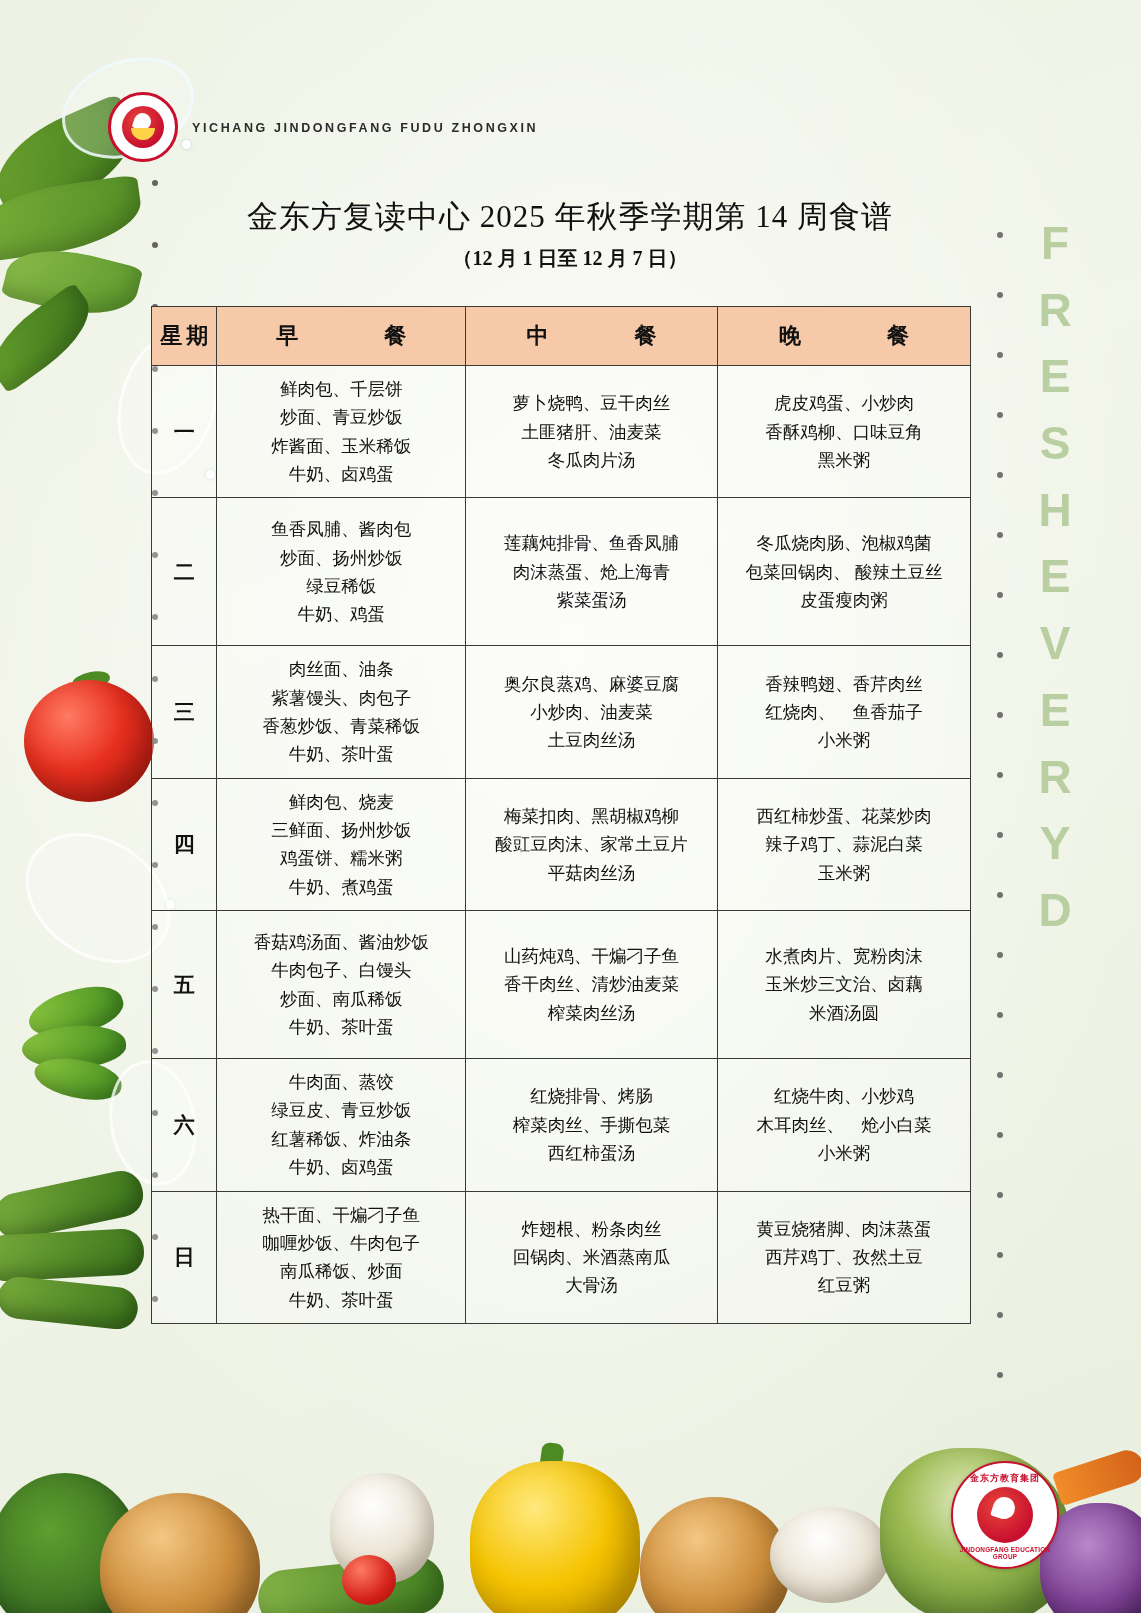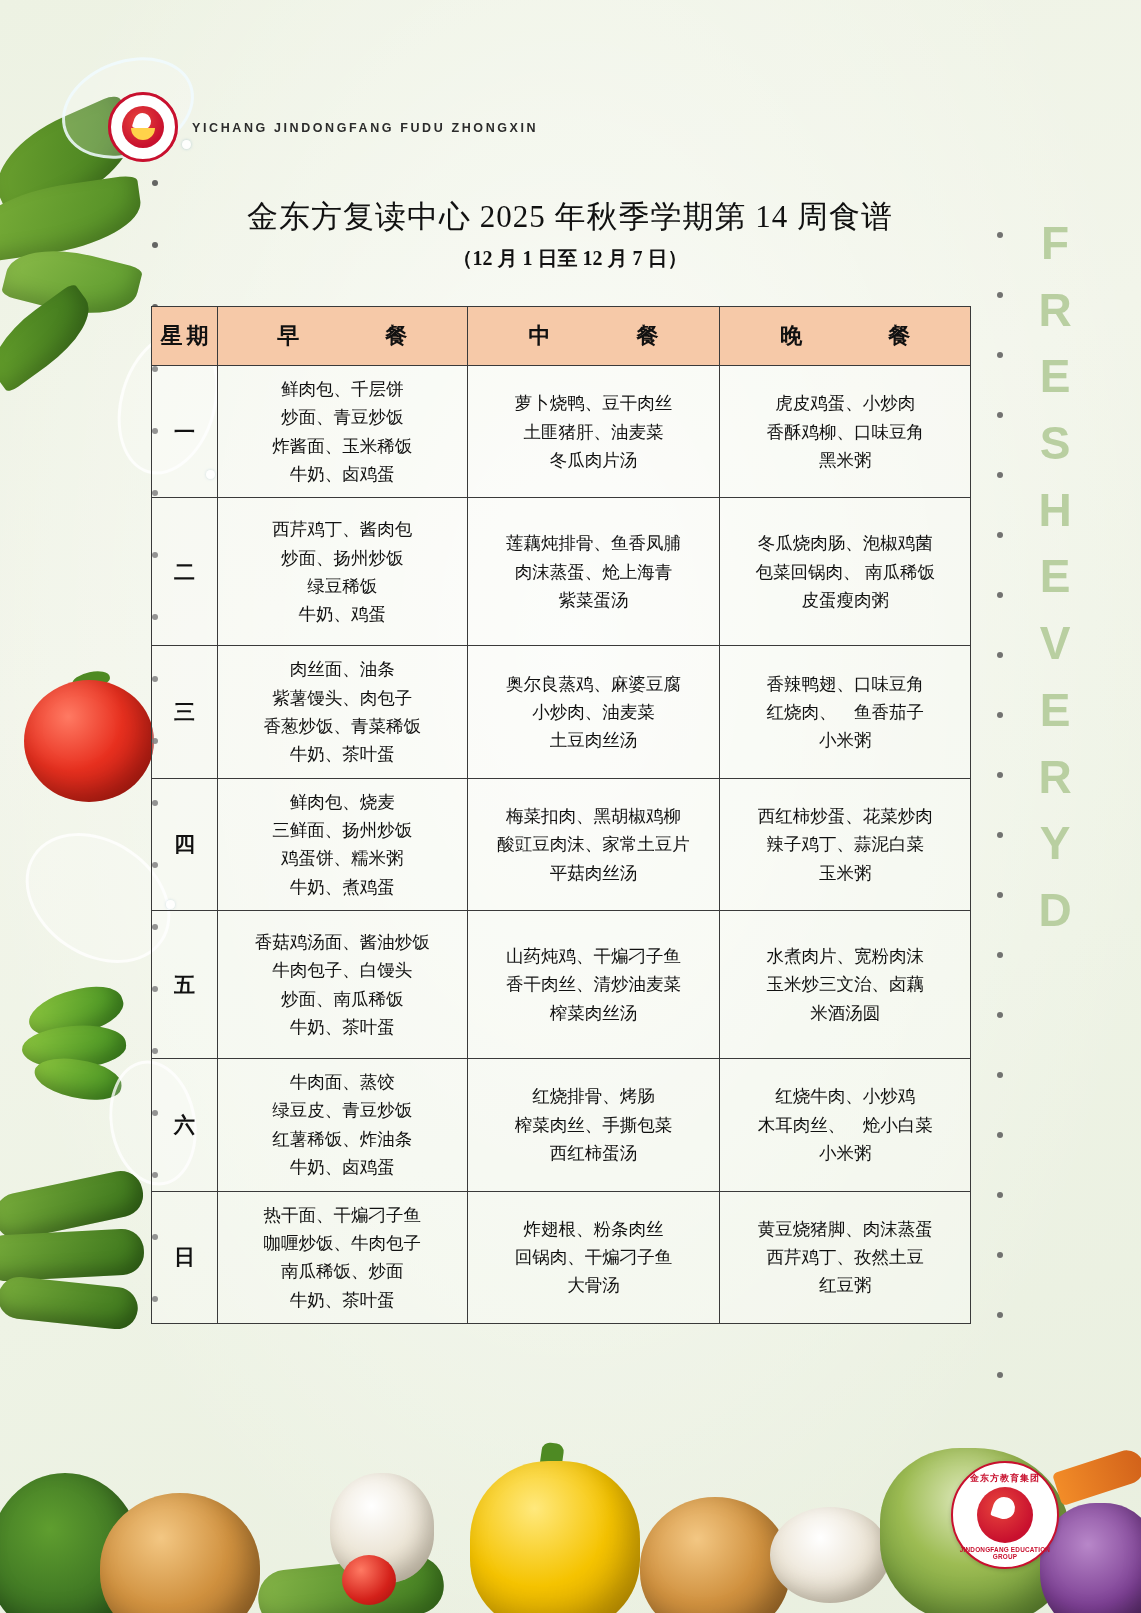--- a/index.html
+++ b/index.html
@@ -551,52 +551,52 @@
       <td class="meal">
         <span class="meal-line">虎皮鸡蛋、小炒肉</span>
         <span class="meal-line">香酥鸡柳、口味豆角</span>
         <span class="meal-line">黑米粥</span>
       </td>
     </tr>
 
     <tr class="tall">
       <td class="day">二</td>
       <td class="meal">
-        <span class="meal-line">西芹鸡丁、酱肉包</span>
+        <span class="meal-line">鱼香凤脯、酱肉包</span>
         <span class="meal-line">炒面、扬州炒饭</span>
         <span class="meal-line">绿豆稀饭</span>
         <span class="meal-line">牛奶、鸡蛋</span>
       </td>
       <td class="meal">
         <span class="meal-line">莲藕炖排骨、鱼香凤脯</span>
         <span class="meal-line">肉沫蒸蛋、炝上海青</span>
         <span class="meal-line">紫菜蛋汤</span>
       </td>
       <td class="meal">
         <span class="meal-line">冬瓜烧肉肠、泡椒鸡菌</span>
-        <span class="meal-line">包菜回锅肉、 南瓜稀饭</span>
+        <span class="meal-line">包菜回锅肉、 酸辣土豆丝</span>
         <span class="meal-line">皮蛋瘦肉粥</span>
       </td>
     </tr>
 
     <tr>
       <td class="day">三</td>
       <td class="meal">
         <span class="meal-line">肉丝面、油条</span>
         <span class="meal-line">紫薯馒头、肉包子</span>
         <span class="meal-line">香葱炒饭、青菜稀饭</span>
         <span class="meal-line">牛奶、茶叶蛋</span>
       </td>
       <td class="meal">
         <span class="meal-line">奥尔良蒸鸡、麻婆豆腐</span>
         <span class="meal-line">小炒肉、油麦菜</span>
         <span class="meal-line">土豆肉丝汤</span>
       </td>
       <td class="meal">
-        <span class="meal-line">香辣鸭翅、口味豆角</span>
+        <span class="meal-line">香辣鸭翅、香芹肉丝</span>
         <span class="meal-line">红烧肉、　鱼香茄子</span>
         <span class="meal-line">小米粥</span>
       </td>
     </tr>
 
     <tr>
       <td class="day">四</td>
       <td class="meal">
         <span class="meal-line">鲜肉包、烧麦</span>
         <span class="meal-line">三鲜面、扬州炒饭</span>
@@ -658,21 +658,21 @@
     <tr>
       <td class="day">日</td>
       <td class="meal">
         <span class="meal-line">热干面、干煸刁子鱼</span>
         <span class="meal-line">咖喱炒饭、牛肉包子</span>
         <span class="meal-line">南瓜稀饭、炒面</span>
         <span class="meal-line">牛奶、茶叶蛋</span>
       </td>
       <td class="meal">
         <span class="meal-line">炸翅根、粉条肉丝</span>
-        <span class="meal-line">回锅肉、干煸刁子鱼</span>
+        <span class="meal-line">回锅肉、米酒蒸南瓜</span>
         <span class="meal-line">大骨汤</span>
       </td>
       <td class="meal">
         <span class="meal-line">黄豆烧猪脚、肉沫蒸蛋</span>
         <span class="meal-line">西芹鸡丁、孜然土豆</span>
         <span class="meal-line">红豆粥</span>
       </td>
     </tr>
   </tbody>
 </table>

